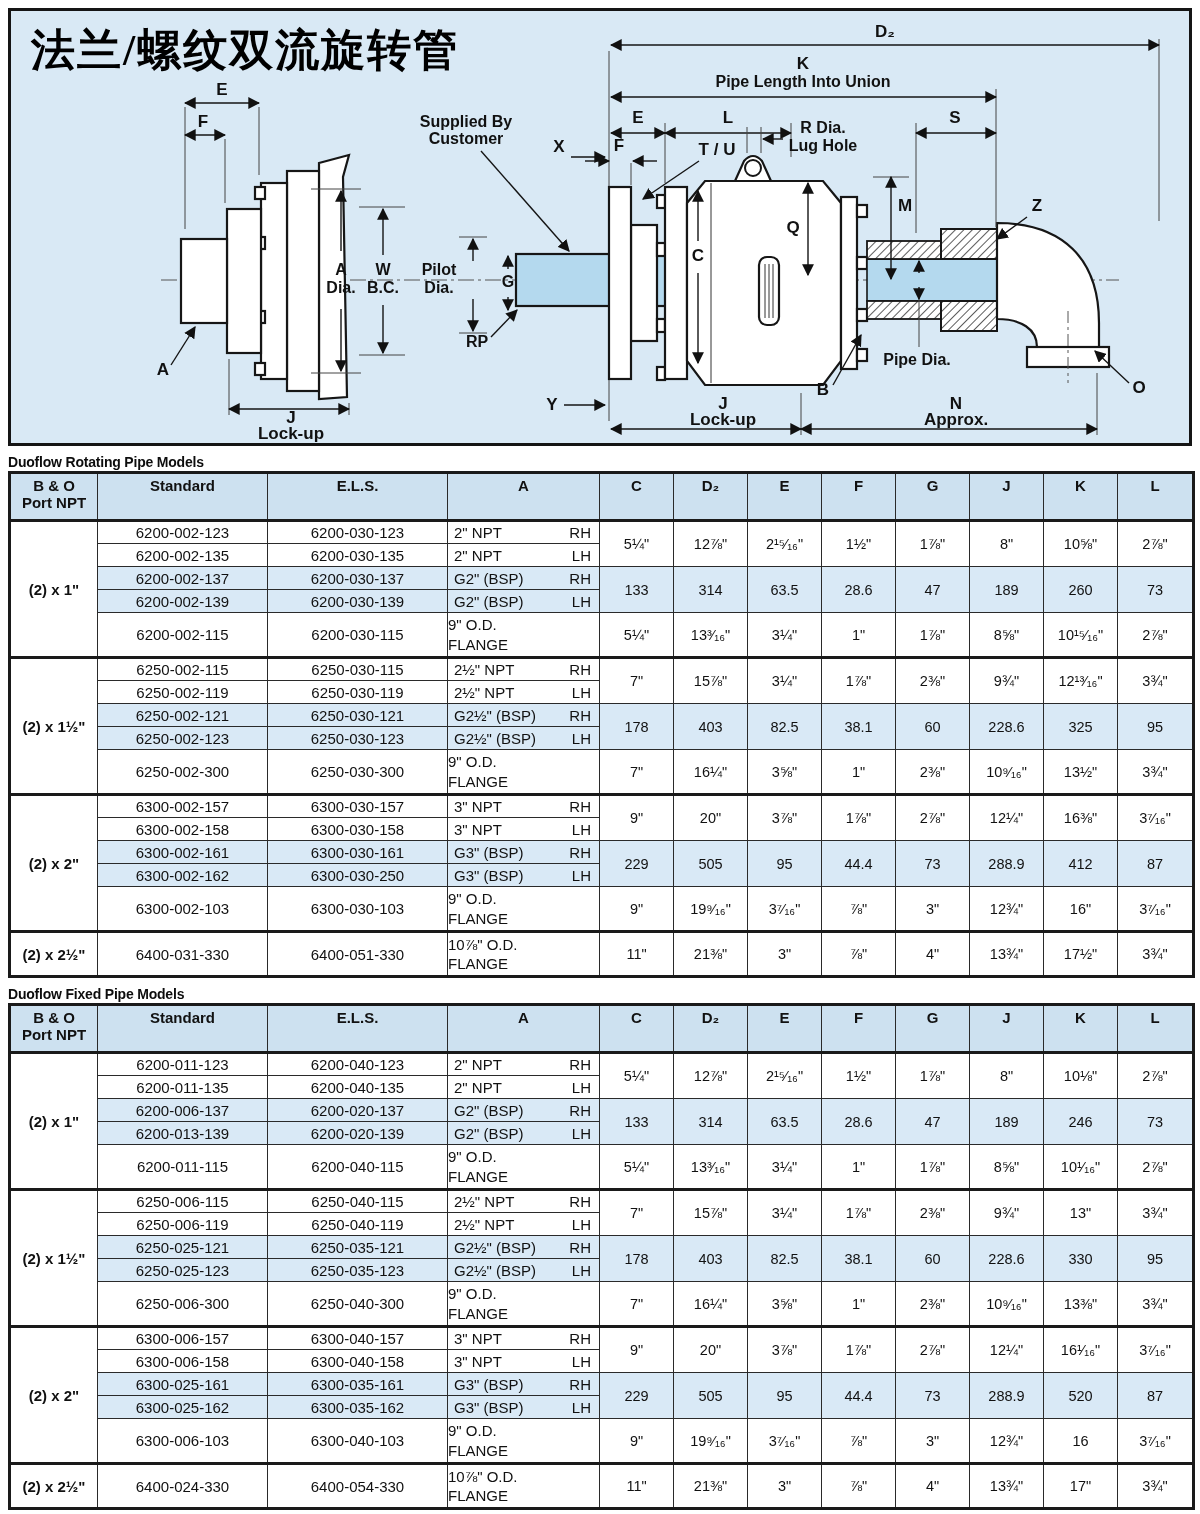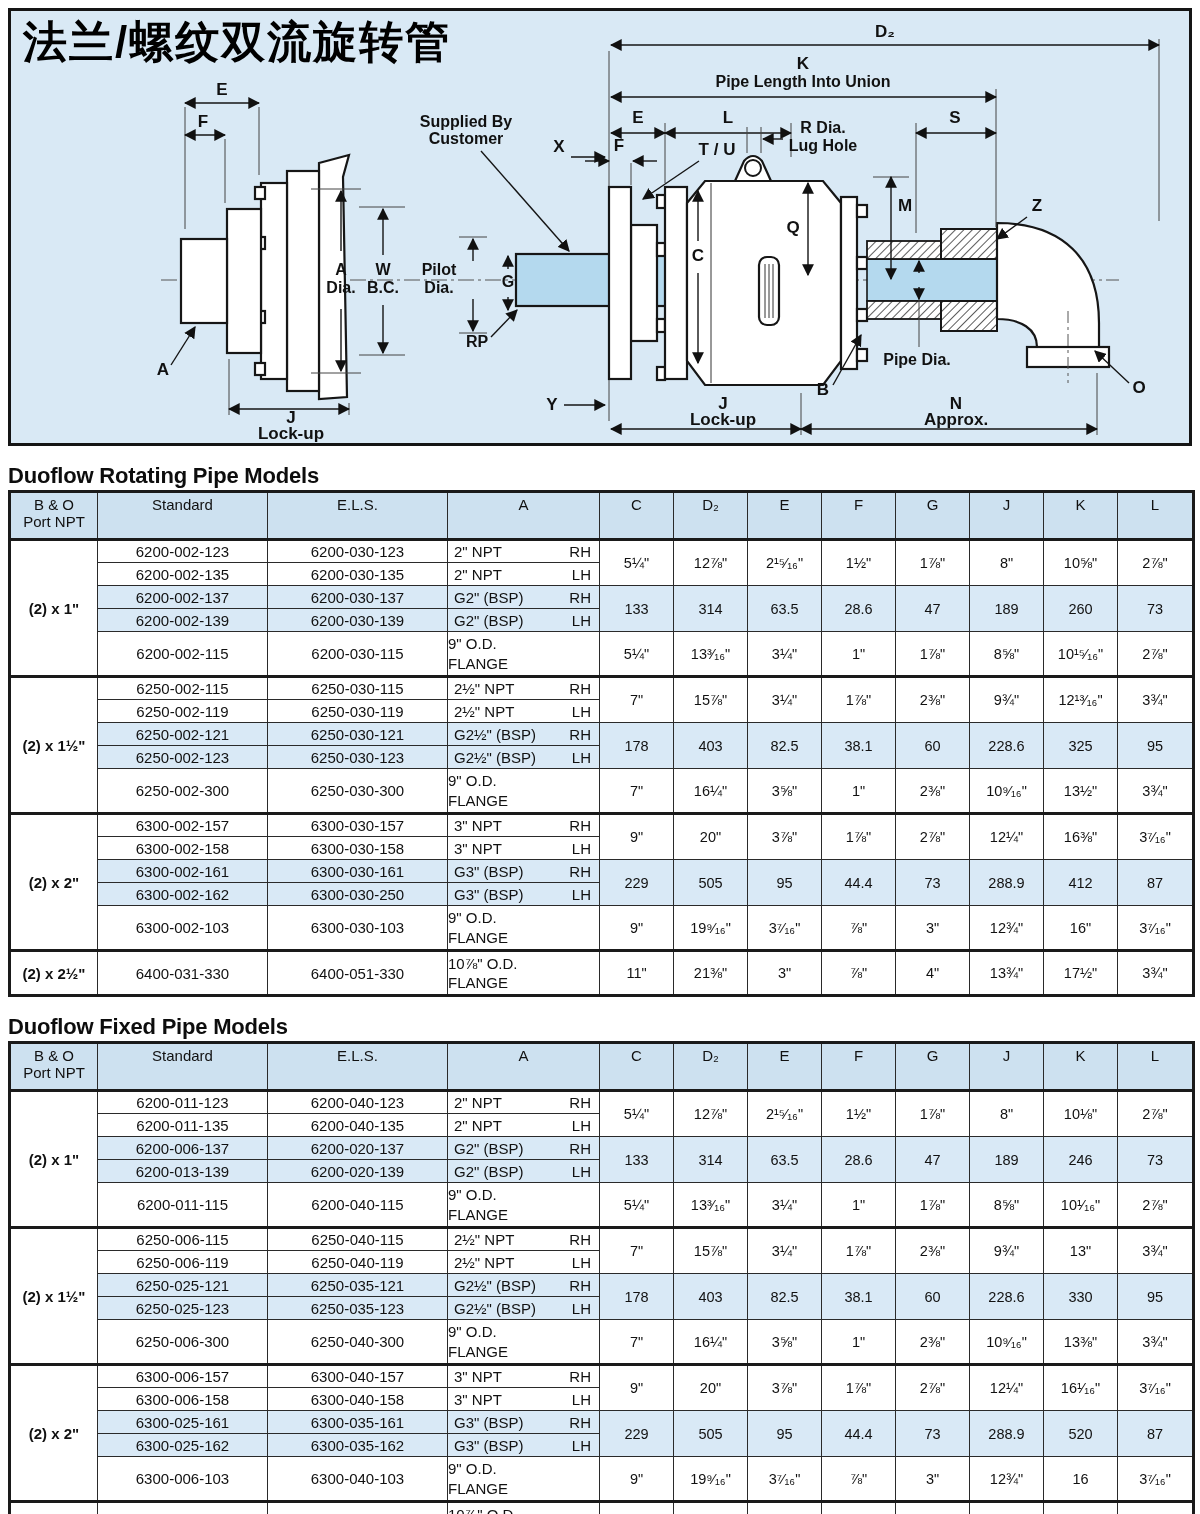--- a/index.html
+++ b/index.html
@@ -1,34 +1,34 @@
 <!DOCTYPE html>
 <html><head>
 <meta charset="utf-8">
 <style>
   html,body{margin:0;padding:0;background:#fff;}
   body{width:1200px;font-family:"Liberation Sans","DejaVu Sans",sans-serif;color:#111;}
   .page{padding:8px;box-sizing:border-box;width:1200px;}
 
   
   .diagram-box{position:relative;height:438px;background:#d9e9f5;border:3px solid #151515;box-sizing:border-box;margin-bottom:5px;overflow:hidden;}
-  h1.title{position:absolute;top:2px;left:12px;margin:0;font-size:44px;font-weight:800;letter-spacing:2px;color:#000;font-family:Liberation Sans, sans-serif;z-index:2;}
+  h1.title{position:absolute;top:2px;left:12px;margin:8px;font-size:44px;font-weight:800;letter-spacing:2px;color:#000;font-family:Liberation Serif, serif;z-index:2;}
   .diagram-box svg{display:block;}
   .lbl{font-family:"Liberation Sans",sans-serif;font-size:17px;font-weight:700;fill:#111;}
   .lbl-sm{font-family:"Liberation Sans",sans-serif;font-size:16px;font-weight:700;fill:#111;}
   .part{fill:#fff;stroke:#161616;stroke-width:2.2;}
   .thin{stroke:#333;stroke-width:1;fill:none;}
   .dim{stroke:#141414;stroke-width:1.4;fill:none;}
   .ext{stroke:#444;stroke-width:1;fill:none;}
 
   
-  h2.tbl-heading{margin:17px 0 1px 0;font-size:22px;font-weight:800;color:#0d0d0d;letter-spacing:-0.2px;}
+  h2.tbl-heading{margin:8px 0 1px 0;font-size:14px;font-weight:800;color:#0d0d0d;letter-spacing:-0.2px;}
   table.models{border-collapse:collapse;table-layout:fixed;width:1184px;border:3px solid #1a1a1a;}
   table.models th,table.models td{border:1.5px solid #2a2a2a;padding:0;overflow:hidden;}
-  table.models thead th{background:#cde1f0;font-size:15px;font-weight:400;vertical-align:top;padding-top:3px;height:42px;text-align:center;}
+  table.models thead th{background:#cde1f0;font-size:15px;font-weight:700;vertical-align:top;padding-top:3px;height:42px;text-align:center;}
   table.models tbody tr{height:23px;}
   table.models tbody tr.tall{height:45px;}
   td.model{font-size:15px;text-align:center;background:#fff;}
   td.port{font-size:15px;font-weight:700;text-align:center;background:#fff;}
   td.dimv{font-size:14.5px;text-align:center;background:#fff;}
   td.acell{font-size:15px;background:#fff;}
   .acell .inner{display:flex;justify-content:space-between;padding:0 8px 0 6px;}
   td.flange{white-space:pre-line;text-align:left;padding-left:6px;font-size:15px;line-height:1.3;background:#fff;}
   .shade{background:#d9e9f6 !important;}
   tr.gstart td{border-top:3px solid #1a1a1a;}

